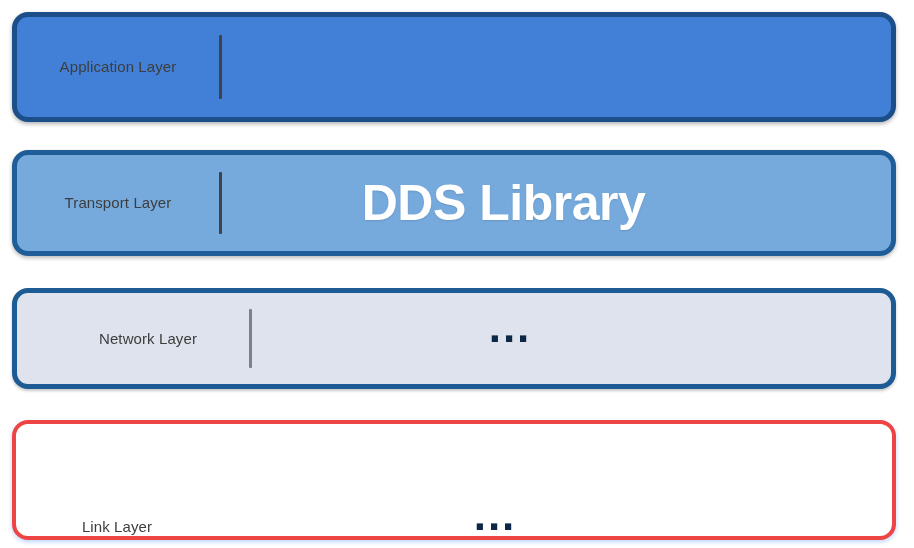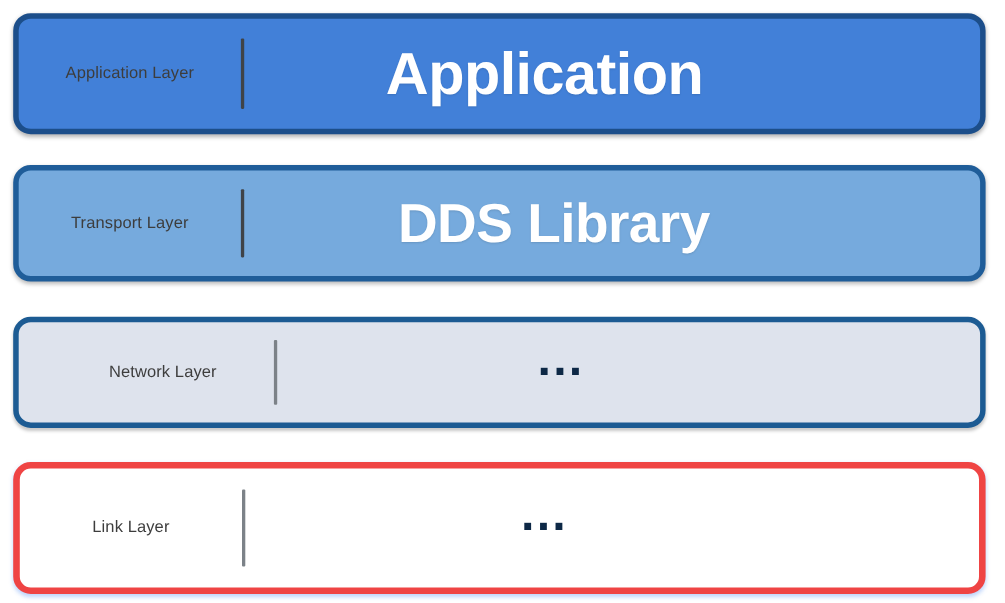--- a/index.html
+++ b/index.html
@@ -49,22 +49,23 @@
     box-shadow: 0 2px 4px rgba(0,0,0,0.28);
   }
   .fill-network {
     background: #dee3ed;
     border: 5px solid #1c5b93;
     box-shadow: 0 2px 3px rgba(0,0,0,0.22);
     padding-left: 30px;
   }
   .fill-link {
     background: #ffffff;
-    border: 6px solid #ef4444;
+    border: 4px solid #ef4444;
     box-shadow: 0 2px 4px rgba(66,133,244,0.35);
+    align-items: flex-end;
   }
 
   .layer-label-cell {
     flex: 0 0 202px;
     display: flex;
     align-items: center;
     justify-content: center;
     position: relative;
   }
 
@@ -135,23 +136,20 @@
 </head>
 <body>
 
 <div id="stack">
 
   <div class="layer-row row-0 fill-app">
     <div class="layer-label-cell">
       <span class="layer-label">Application Layer</span>
     </div>
     <div class="divider divider-dark"></div>
-    <div class="layer-main-cell">
-      <span class="layer-title size-app">Application</span>
-    </div>
   </div>
 
   <div class="layer-row row-1 fill-transport">
     <div class="layer-label-cell">
       <span class="layer-label">Transport Layer</span>
     </div>
     <div class="divider divider-dark"></div>
     <div class="layer-main-cell">
       <span class="layer-title size-dds">DDS Library</span>
     </div>

